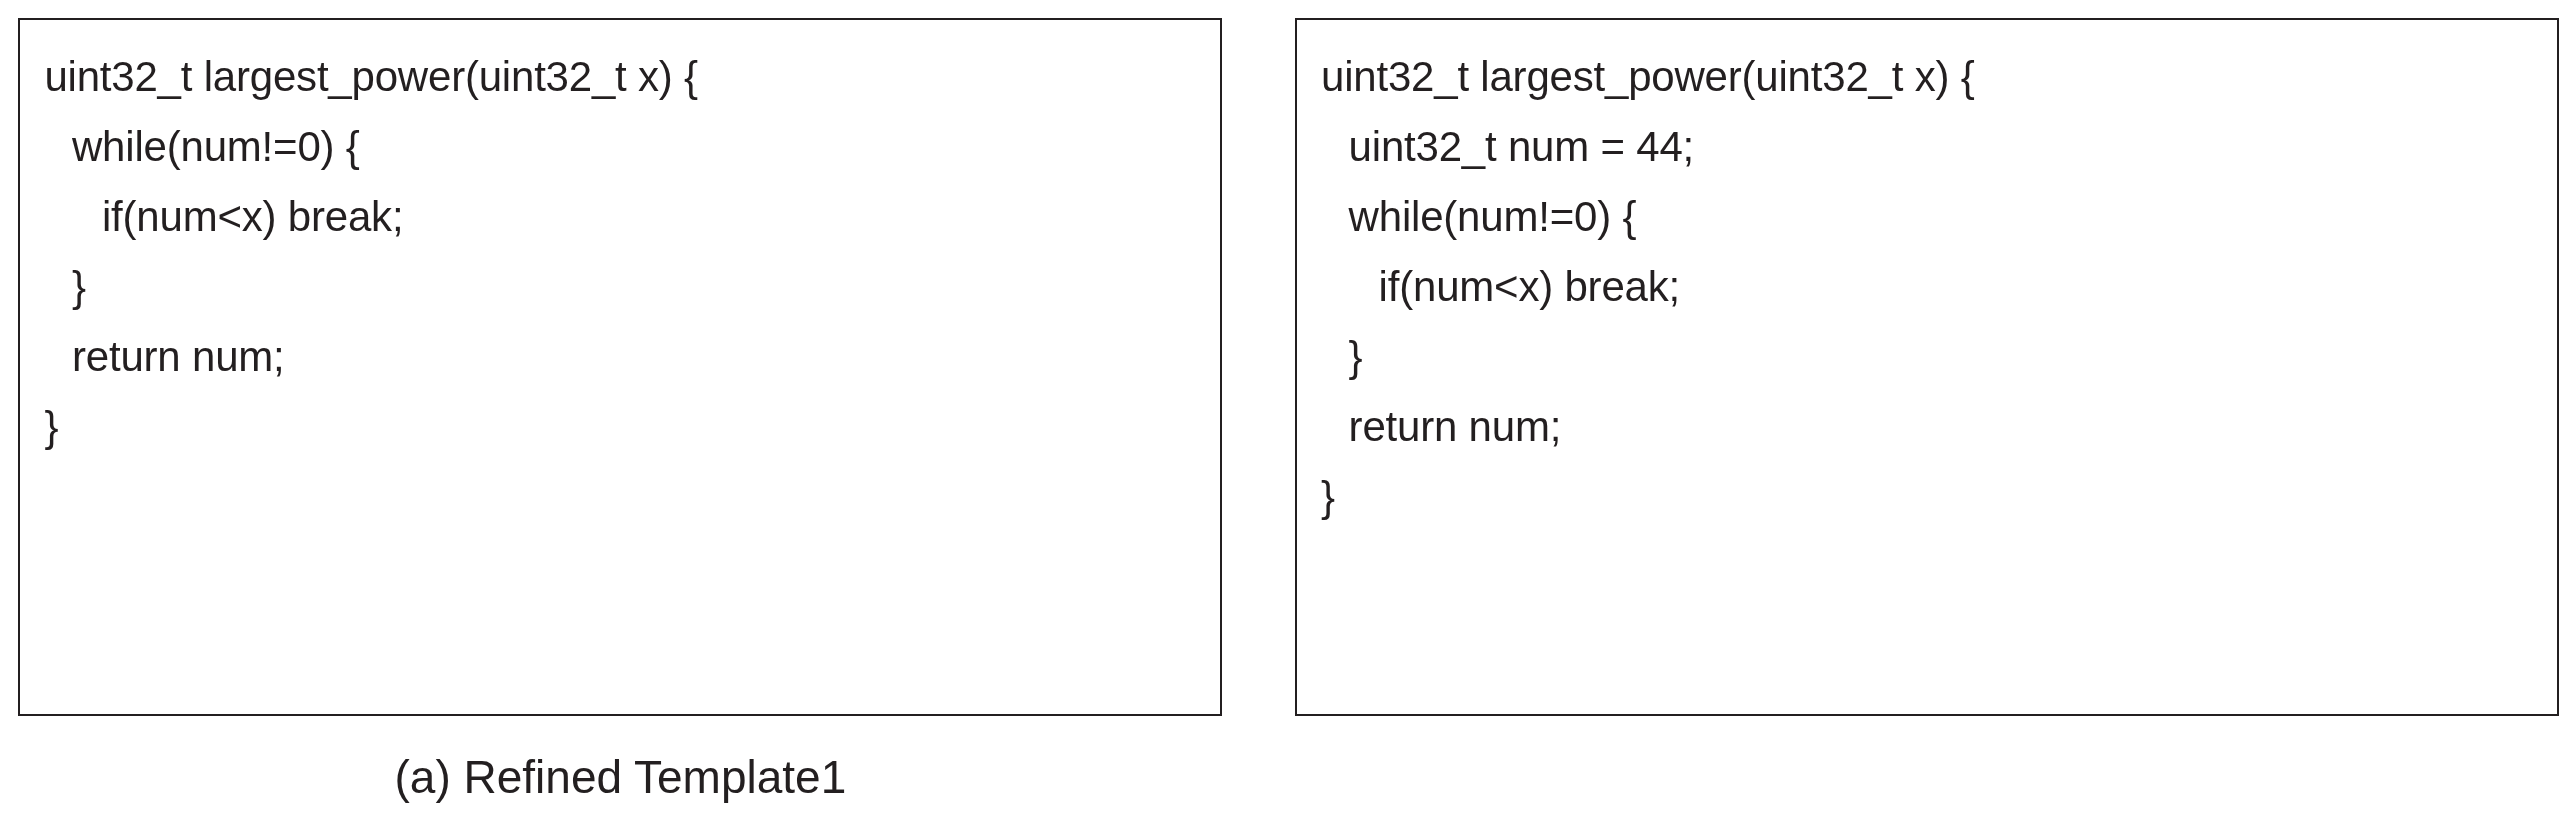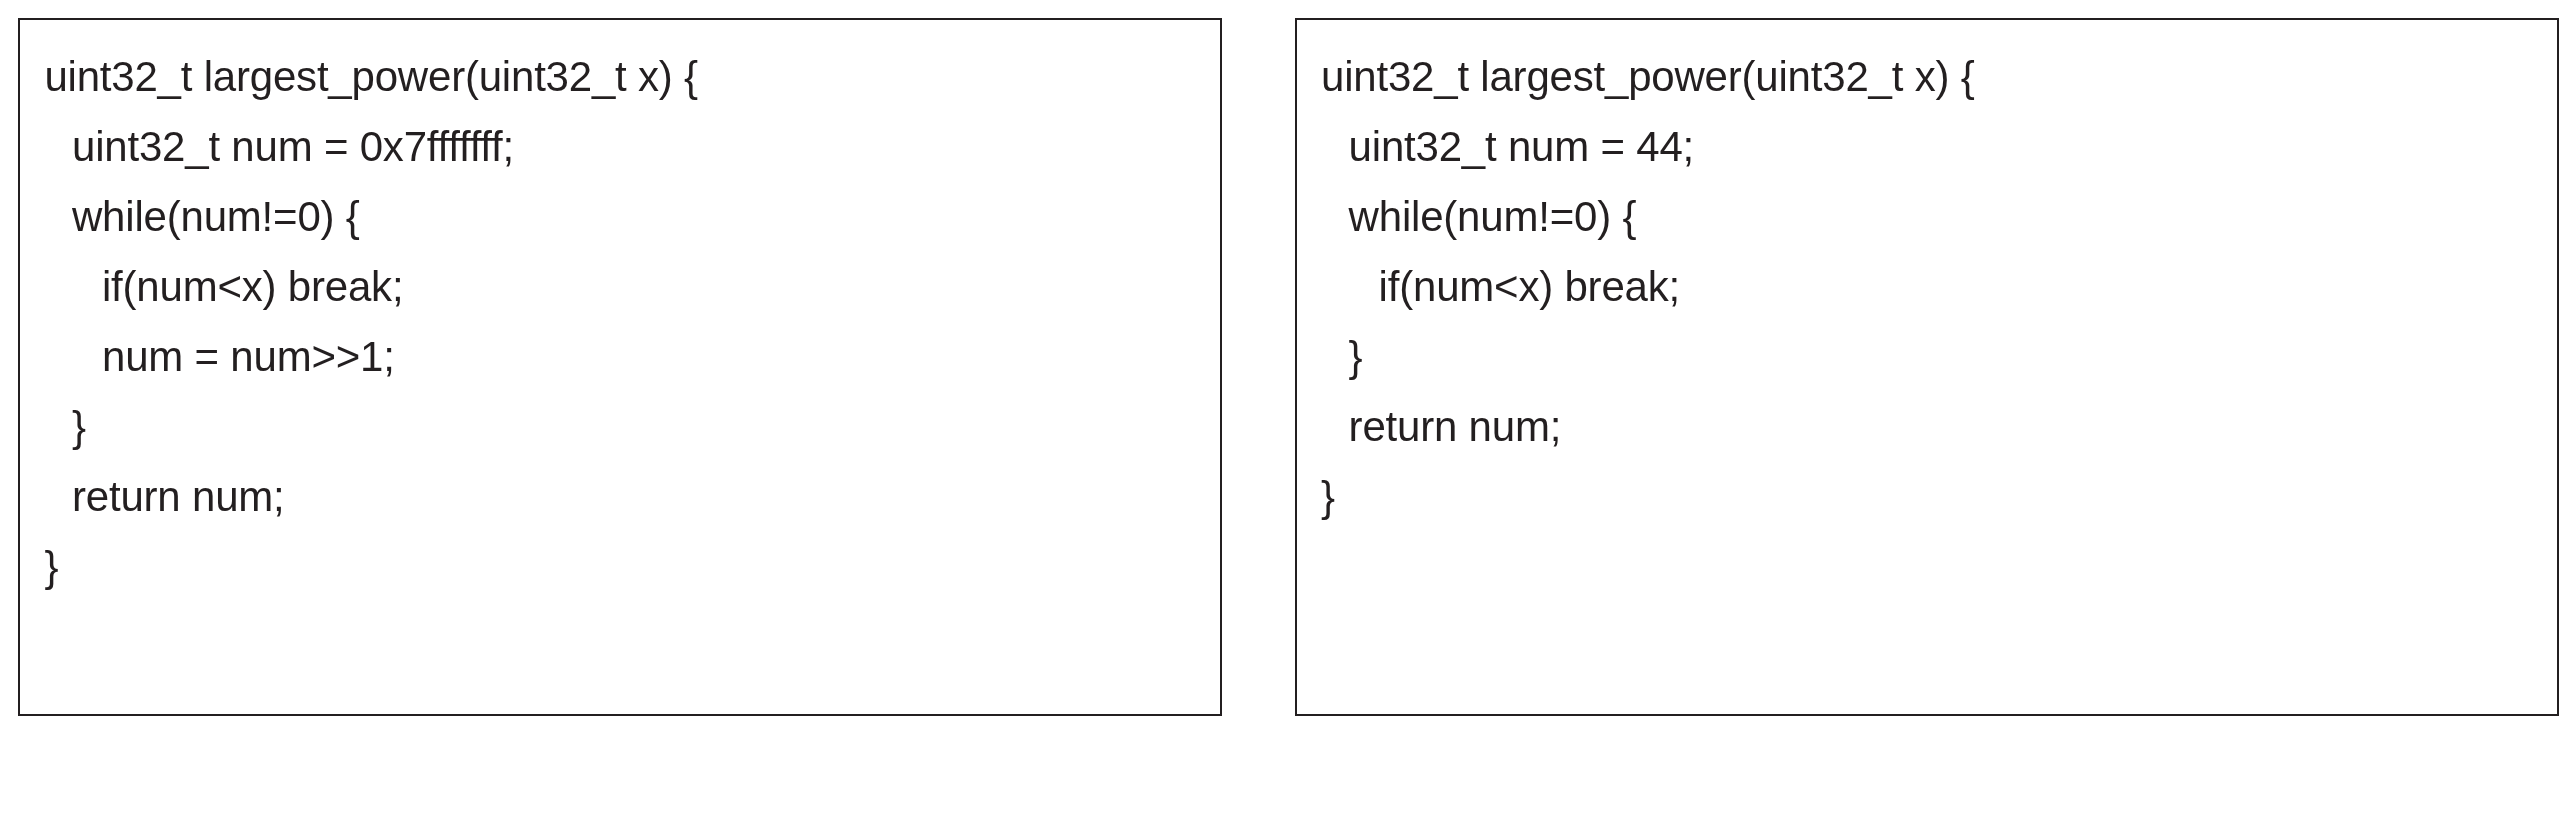--- a/index.html
+++ b/index.html
@@ -72,28 +72,27 @@
 </style>
 </head>
 <body>
 
 <div id="figure-root">
   <div class="panels">
 
     <div class="panel left">
       <div class="code-box">
         <div class="code-line ind-0">uint32_t largest_power(uint32_t x) {</div>
-        <div class="code-line ind-1">uint32_t num = 0x7fffffff;</div>
         <div class="code-line ind-1">while(num!=0) {</div>
         <div class="code-line ind-2">if(num&lt;x) break;</div>
-        <div class="code-line ind-2">num = num&gt;&gt;1;</div>
         <div class="code-line ind-1">}</div>
         <div class="code-line ind-1">return num;</div>
         <div class="code-line ind-0">}</div>
       </div>
+      <div class="caption">(a) Refined Template1</div>
     </div>
 
     <div class="panel right">
       <div class="code-box">
         <div class="code-line ind-0">uint32_t largest_power(uint32_t x) {</div>
         <div class="code-line ind-1">uint32_t num = 44;</div>
         <div class="code-line ind-1">while(num!=0) {</div>
         <div class="code-line ind-2">if(num&lt;x) break;</div>
         <div class="code-line ind-1">}</div>
         <div class="code-line ind-1">return num;</div>

